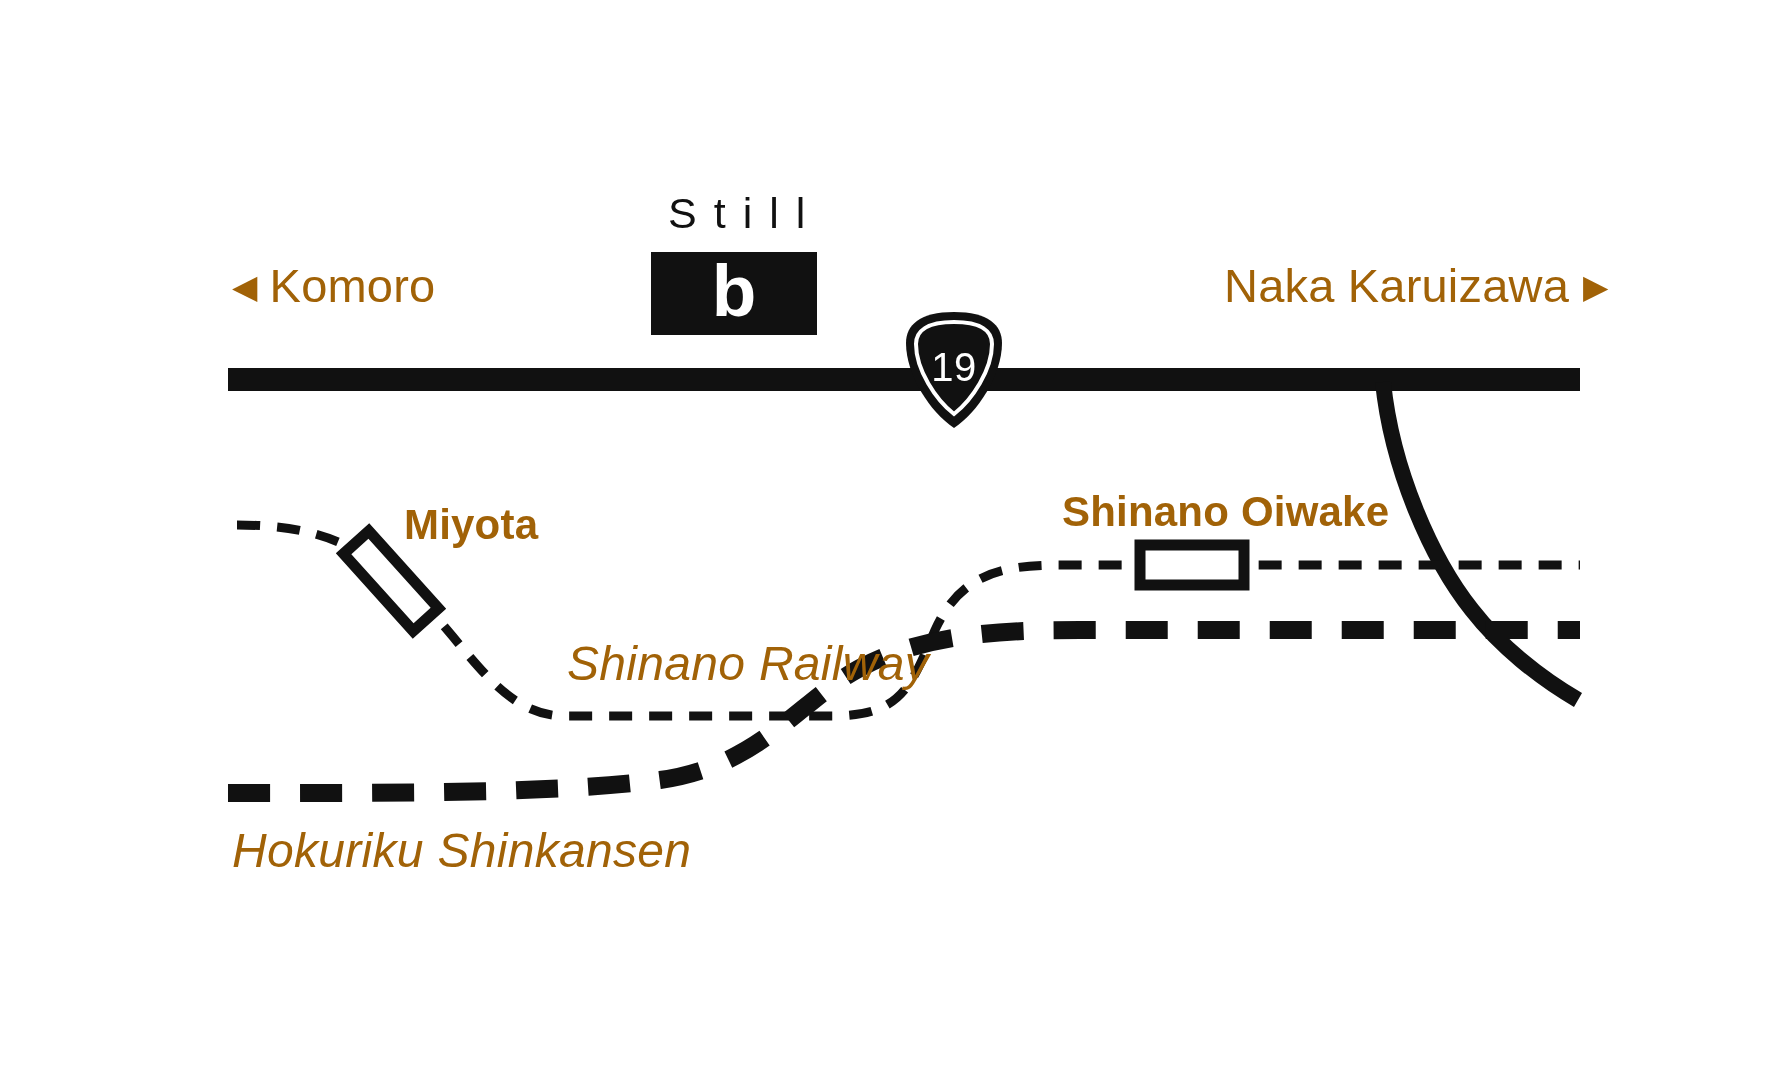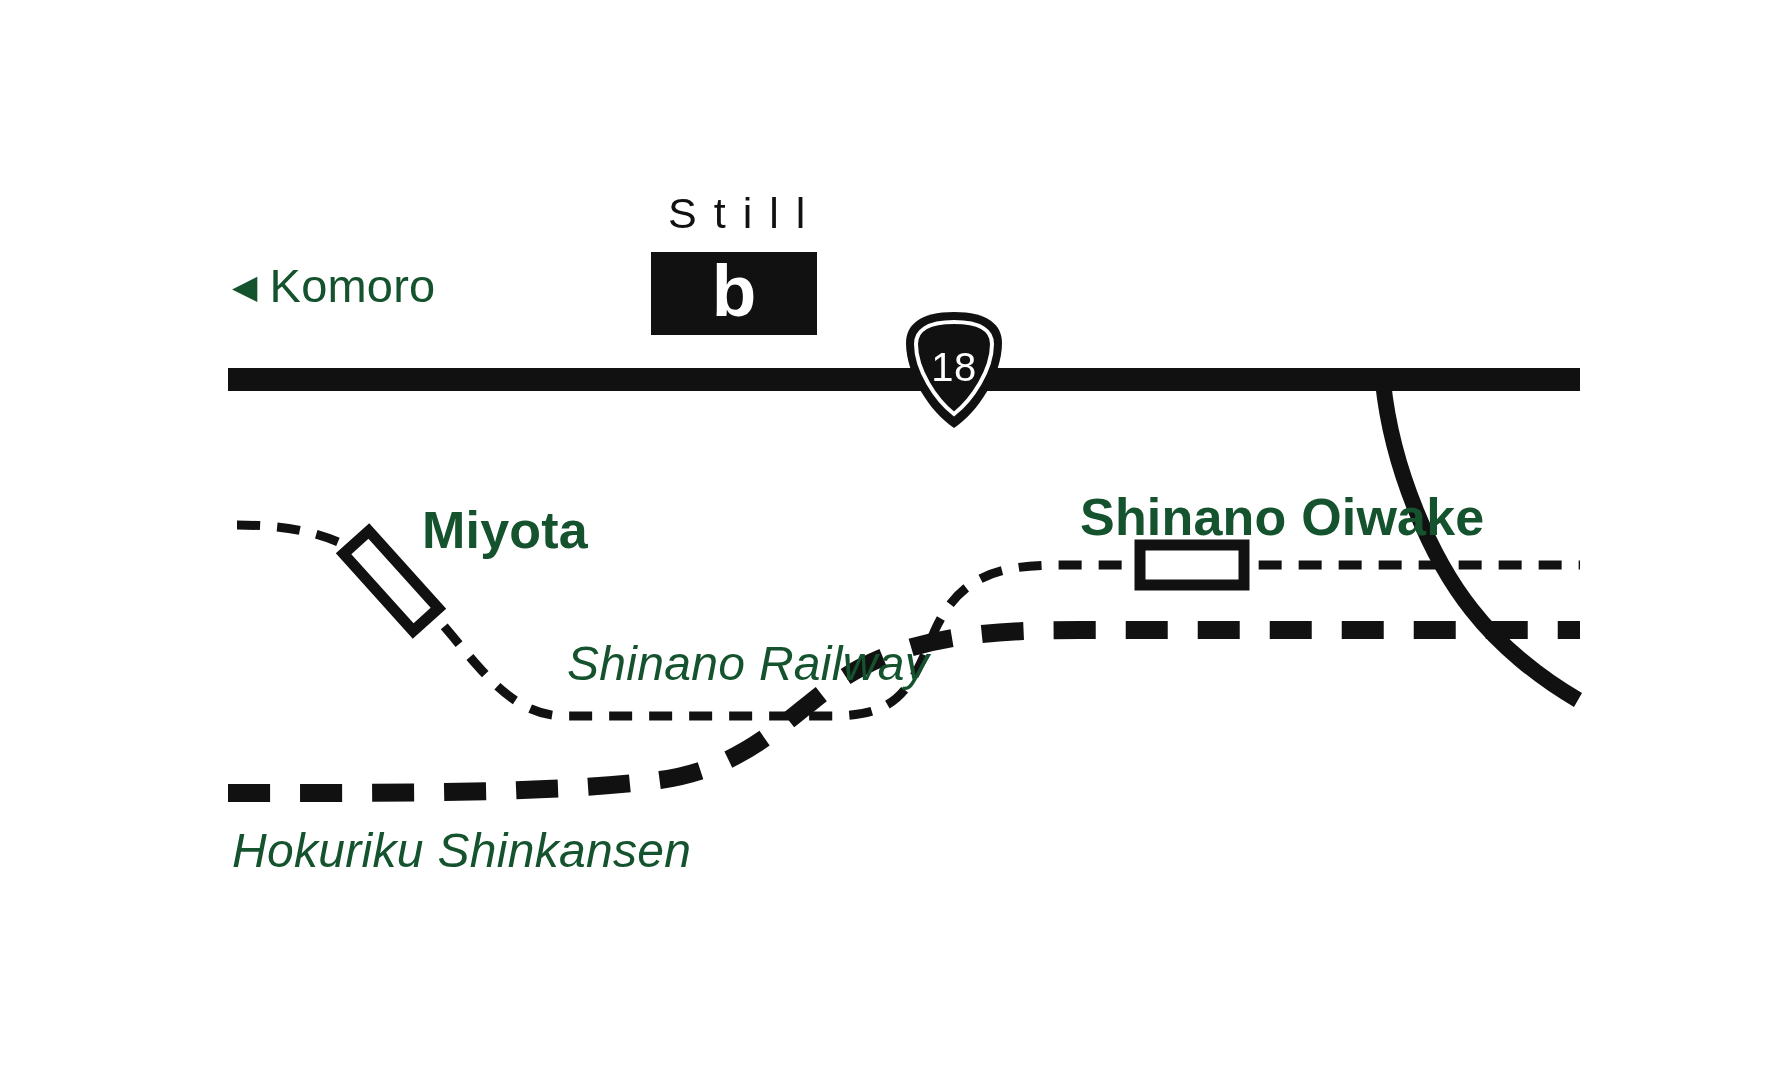--- a/index.html
+++ b/index.html
@@ -31,21 +31,21 @@
     width: 1789px;
     height: 1088px;
     display: block;
   }
 
   
   .lbl {
     position: absolute;
     white-space: nowrap;
     line-height: 1;
-    color: #14532d;
+    color: #a16207;
   }
 
   
   .dir-label {
     font-size: 47px;
     font-weight: 400;
     letter-spacing: 0.2px;
   }
   #komoro-label  { left: 232px; top: 262px; }
   #naka-label    { left: 1224px; top: 262px; }
@@ -54,24 +54,23 @@
     font-size: 33px;
     line-height: 1;
     position: relative;
     top: -4px;
   }
   #komoro-arrow { margin-right: 12px; }
   #naka-arrow   { margin-left: 14px; }
 
   
   .station-label {
-    font-size: 52px;
+    font-size: 42px;
     font-weight: 700;
     letter-spacing: 0.2px;
-    margin-left: 18px;
   }
   #miyota-label  { left: 404px; top: 504px; }
   #oiwake-label  { left: 1062px; top: 491px; }
 
   
   .line-label {
     font-size: 48px;
     font-style: italic;
     font-weight: 400;
     letter-spacing: 0.3px;
@@ -174,26 +173,29 @@
 
   </svg>
 
   <div id="logo">
     <span id="logo-wordmark">Still</span>
     <div id="logo-badge">
       <span id="logo-badge-letter">b</span>
     </div>
   </div>
 
-  <div id="route-shield-number" class="lbl">18</div>
+  <div id="route-shield-number" class="lbl">19</div>
 
   <div id="komoro-label" class="lbl dir-label">
     <span id="komoro-arrow" class="dir-arrow">◀</span><span>Komoro</span>
   </div>
 
+  <div id="naka-label" class="lbl dir-label">
+    <span>Naka Karuizawa</span><span id="naka-arrow" class="dir-arrow">▶</span>
+  </div>
 
   <div id="miyota-label" class="lbl station-label">Miyota</div>
 
   <div id="oiwake-label" class="lbl station-label">Shinano Oiwake</div>
 
   <div id="shinano-railway-label" class="lbl line-label">Shinano Railway</div>
 
   <div id="hokuriku-shinkansen-label" class="lbl line-label">Hokuriku Shinkansen</div>
 
 </div>

